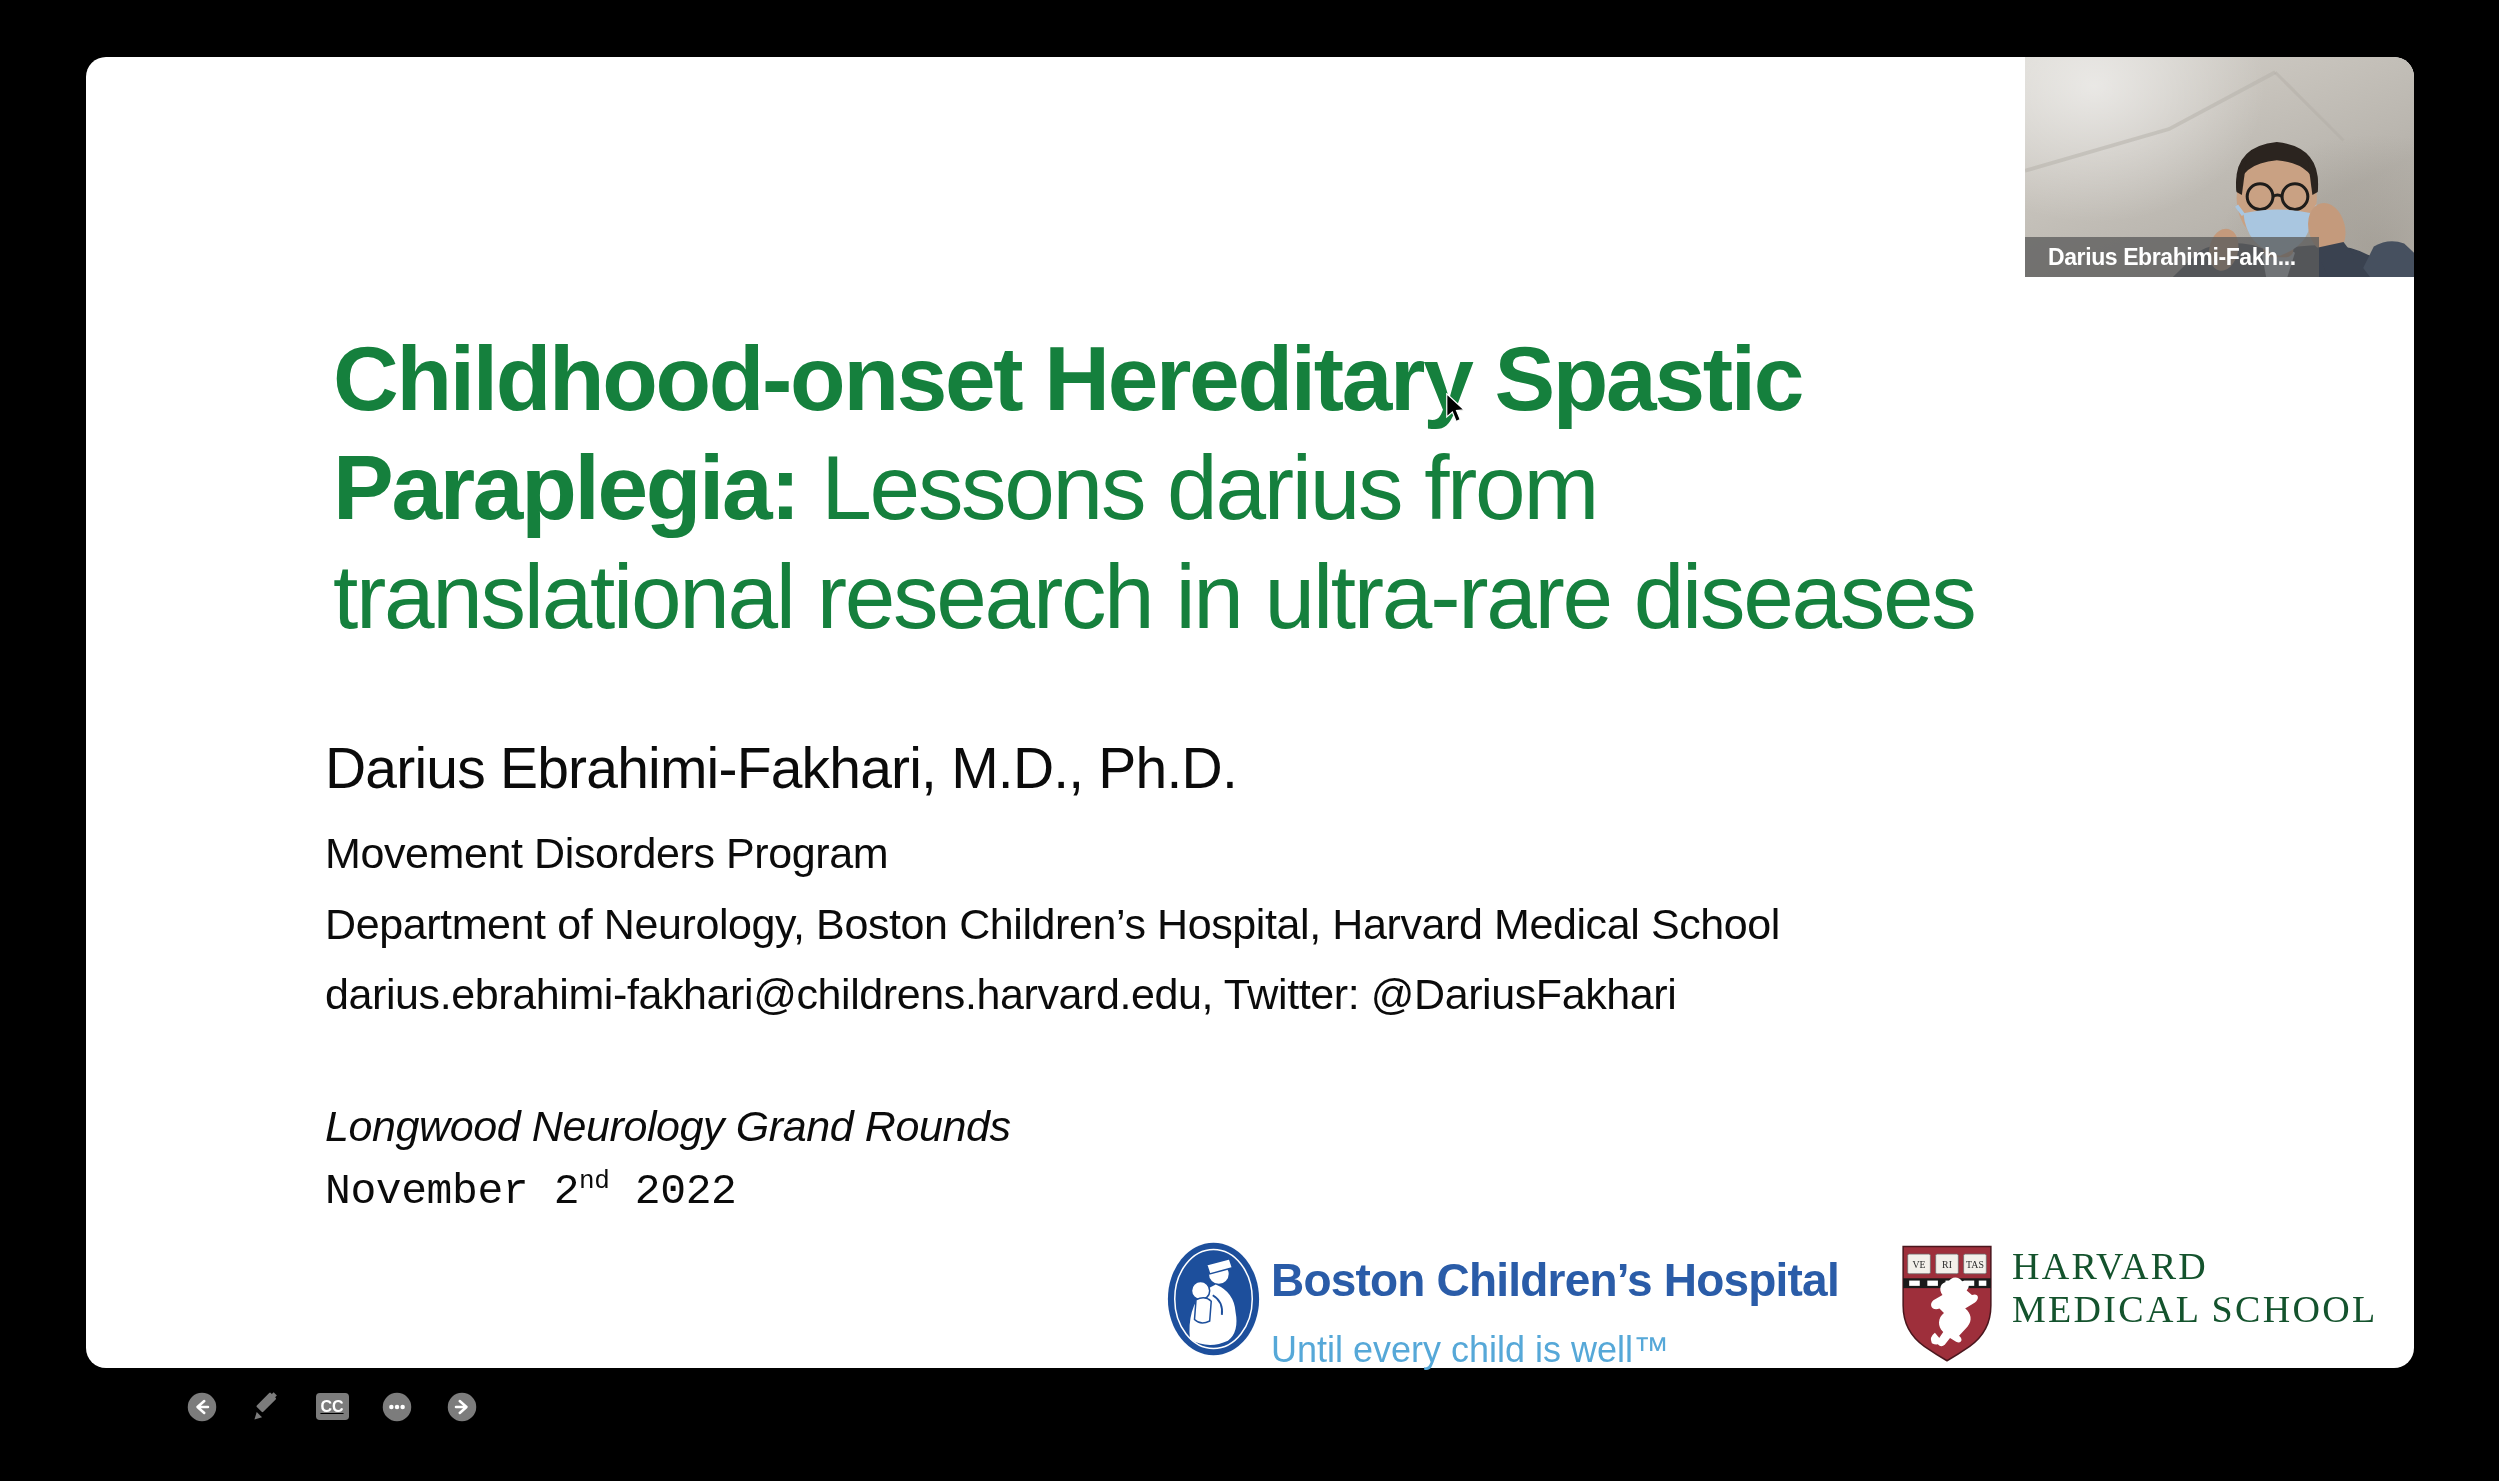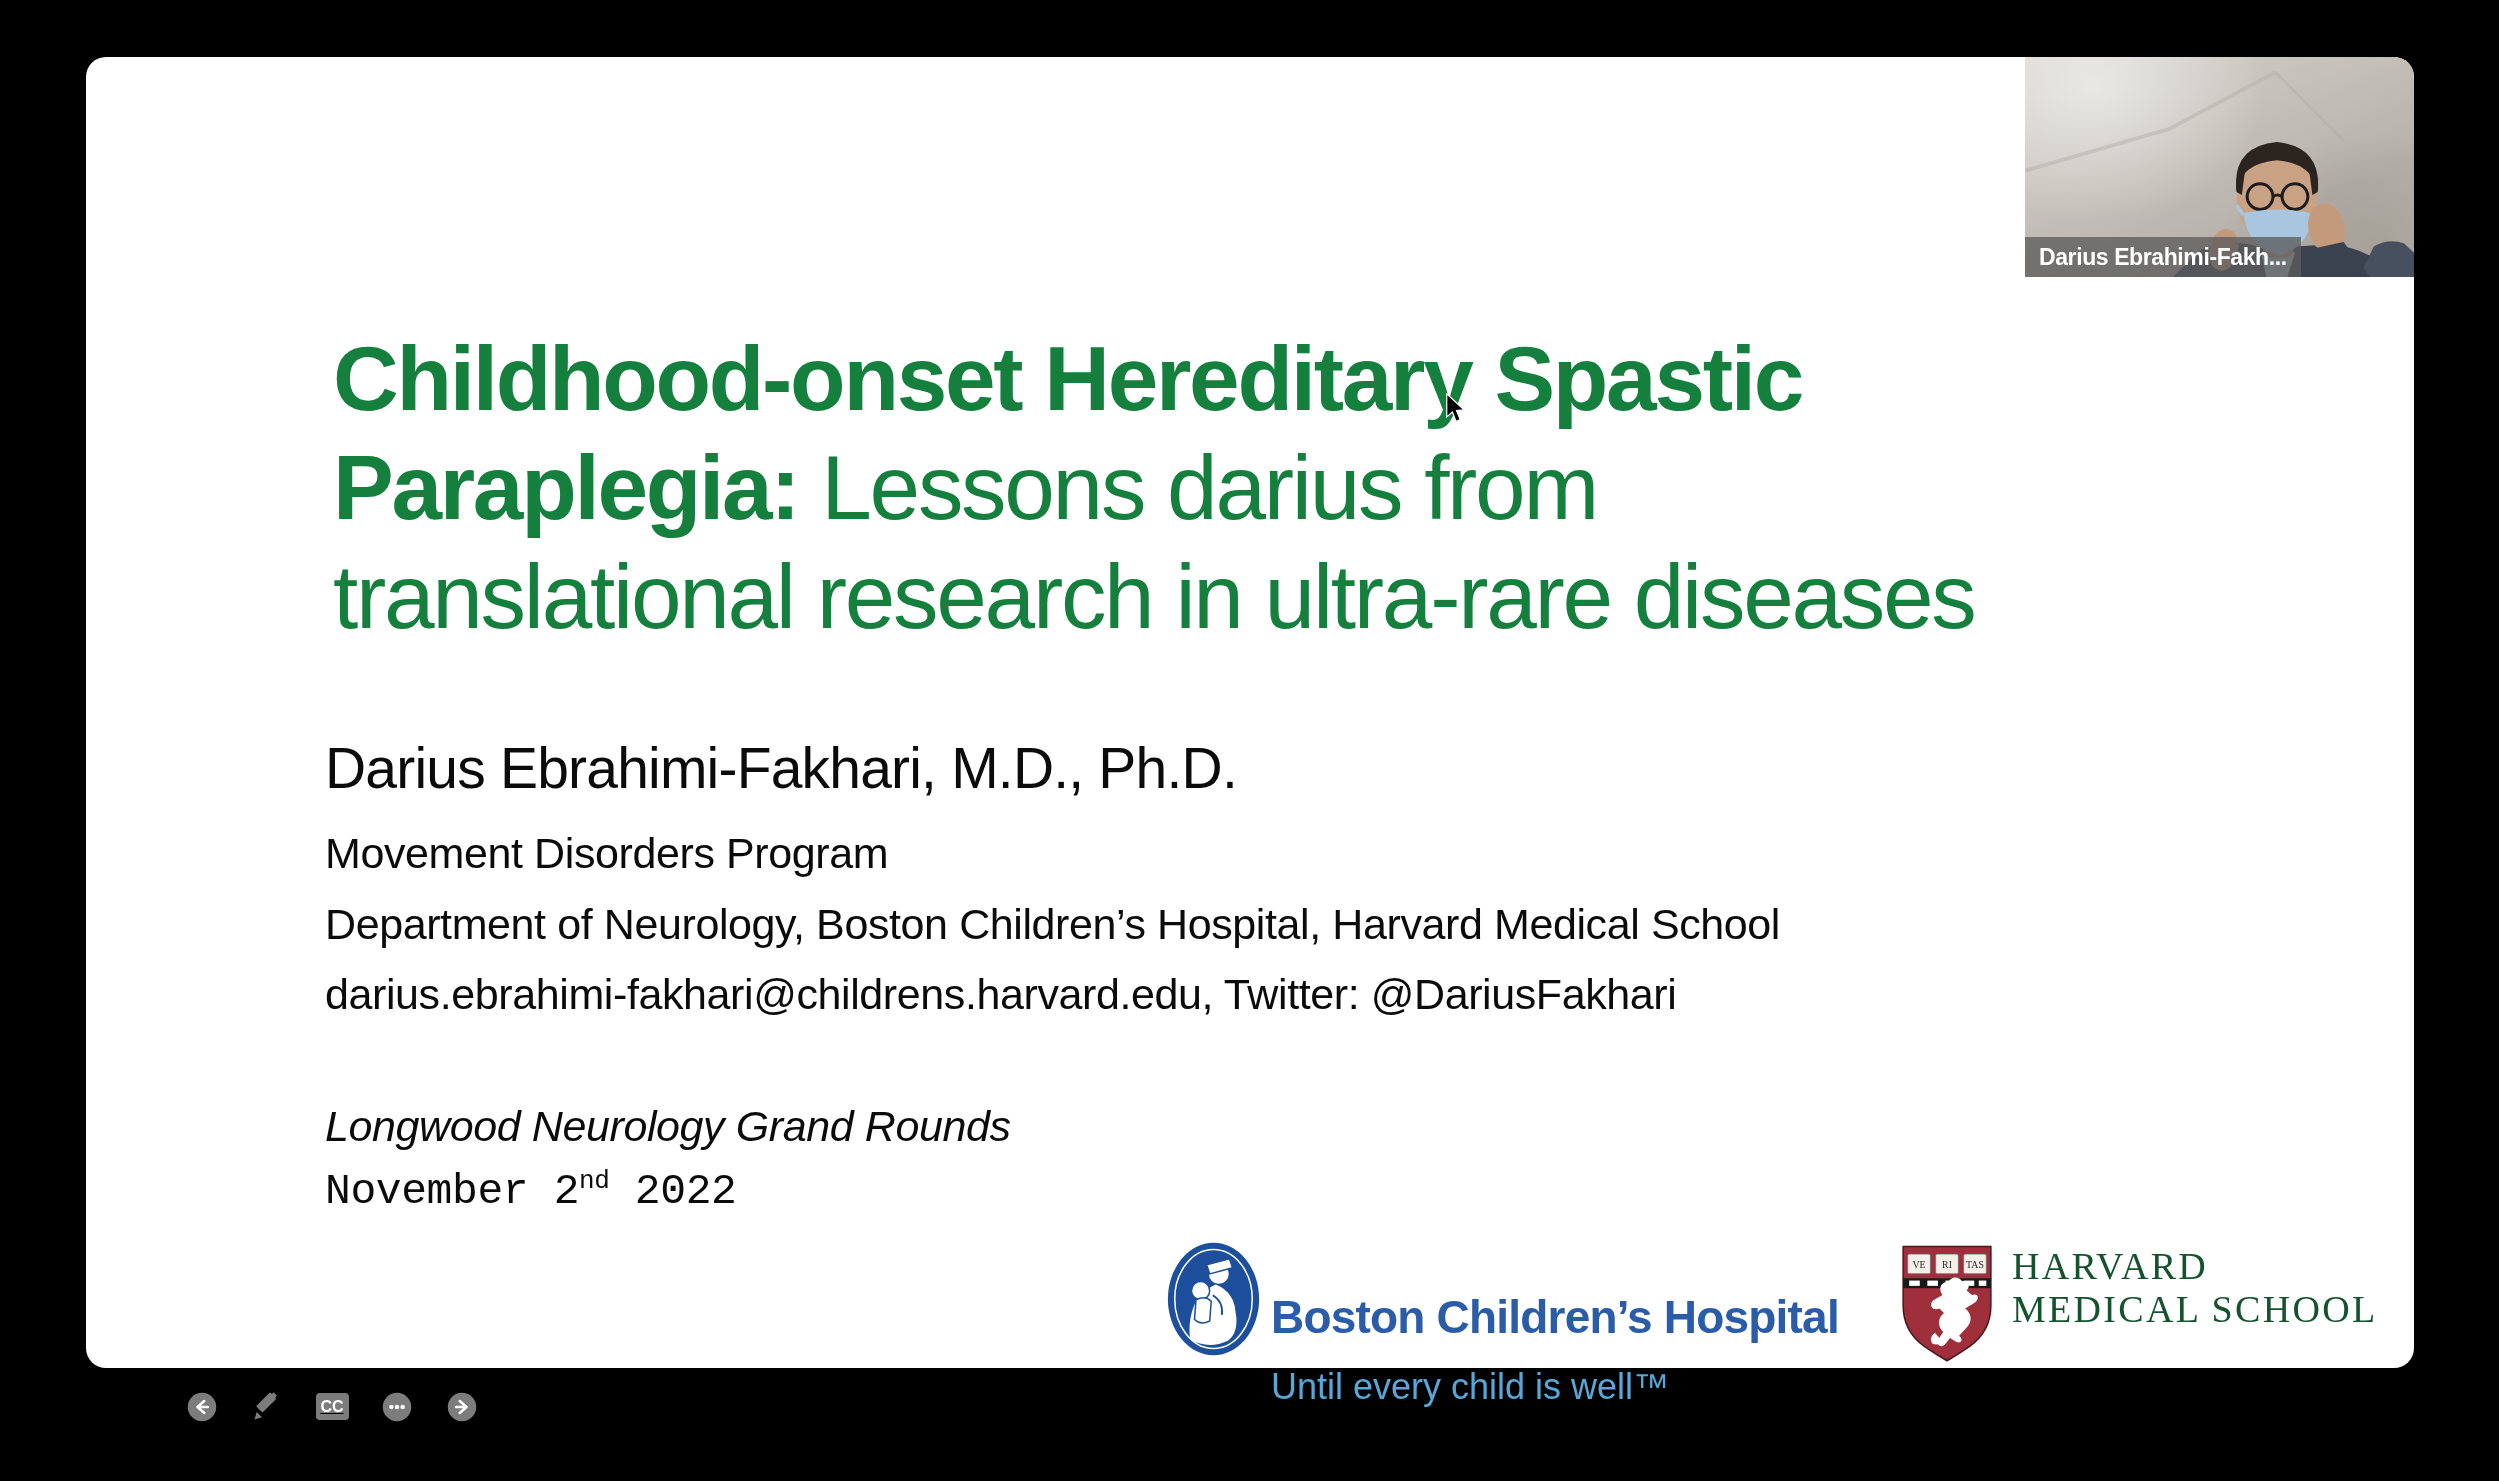--- a/index.html
+++ b/index.html
@@ -16,36 +16,36 @@
   .line-program{top:772px;}
   .line-affil{top:843px;}
   .line-contact{top:913px;}
   .line-series{top:1045px;font-style:italic;}
   .line-date{top:1110px;font-family:Liberation Mono, monospace;}
   .line-date sup{font-size:26px;vertical-align:super;line-height:0;}
   
   .bch-logo{position:absolute;left:1081px;top:1185px;width:683px;height:121px;}
   .bch-oval{position:absolute;left:0;top:0;}
   .bch-text{position:absolute;left:104px;top:10.6px;}
-  .bch-name{color:#2A5CA8;font-size:46px;font-weight:700;letter-spacing:-0.8px;white-space:nowrap;margin-top:37px;}
+  .bch-name{color:#2A5CA8;font-size:46px;font-weight:700;letter-spacing:-0.8px;white-space:nowrap;}
   .bch-tagline{color:#56A8D8;font-size:36px;font-weight:400;letter-spacing:0;margin-top:22px;white-space:nowrap;}
   .hms-logo{position:absolute;left:1811px;top:1183px;width:470px;height:129px;}
   .hms-shield{position:absolute;left:0;top:1.5px;}
   .hms-text{position:absolute;left:115px;top:4.6px;font-family:"Liberation Serif",serif;
             color:#14532d;font-size:38px;letter-spacing:2.3px;line-height:43px;white-space:nowrap;}
   
   .webcam{position:absolute;left:2025px;top:57px;width:389px;height:220px;
           border-radius:0 20px 0 0;overflow:hidden;cursor:pointer;
           background:linear-gradient(155deg,#d6d3cd 0%,#c7c3bc 35%,#b6b2ab 70%,#c2beb7 100%);}
   .webcam .shade1{position:absolute;left:-46px;top:-30px;width:288px;height:197px;
           background:radial-gradient(ellipse at 40% 30%,rgba(255,255,255,.55),rgba(255,255,255,0) 70%);}
   .webcam .shade2{position:absolute;right:-30px;bottom:-23px;width:228px;height:167px;
           background:radial-gradient(ellipse at 70% 70%,rgba(120,114,104,.35),rgba(120,114,104,0) 70%);}
   .cam-label{position:absolute;left:0px;bottom:0px;height:40px;display:flex;align-items:center;
-          padding:0 14px;background:rgba(92,92,92,.78);color:#fff;font-size:23px;font-weight:700;
+          padding:0 23px;background:rgba(92,92,92,.78);color:#fff;font-size:23px;font-weight:700;
           letter-spacing:-0.4px;white-space:nowrap;}
   
   .toolbar{position:absolute;left:90px;top:1333px;height:33px;display:flex;align-items:center;gap:13px;}
   .tb-btn{width:52px;height:30px;display:flex;align-items:center;justify-content:center;cursor:pointer;text-decoration:underline;}
   .cc-badge{width:33px;height:26.5px;background:#7C7C7C;border-radius:3.8px;display:flex;
             align-items:center;justify-content:center;color:#fff;font-size:16px;font-weight:700;letter-spacing:0px;}
   
   .cursor{position:absolute;left:1445px;top:393px;}
 </style>
 </head>

